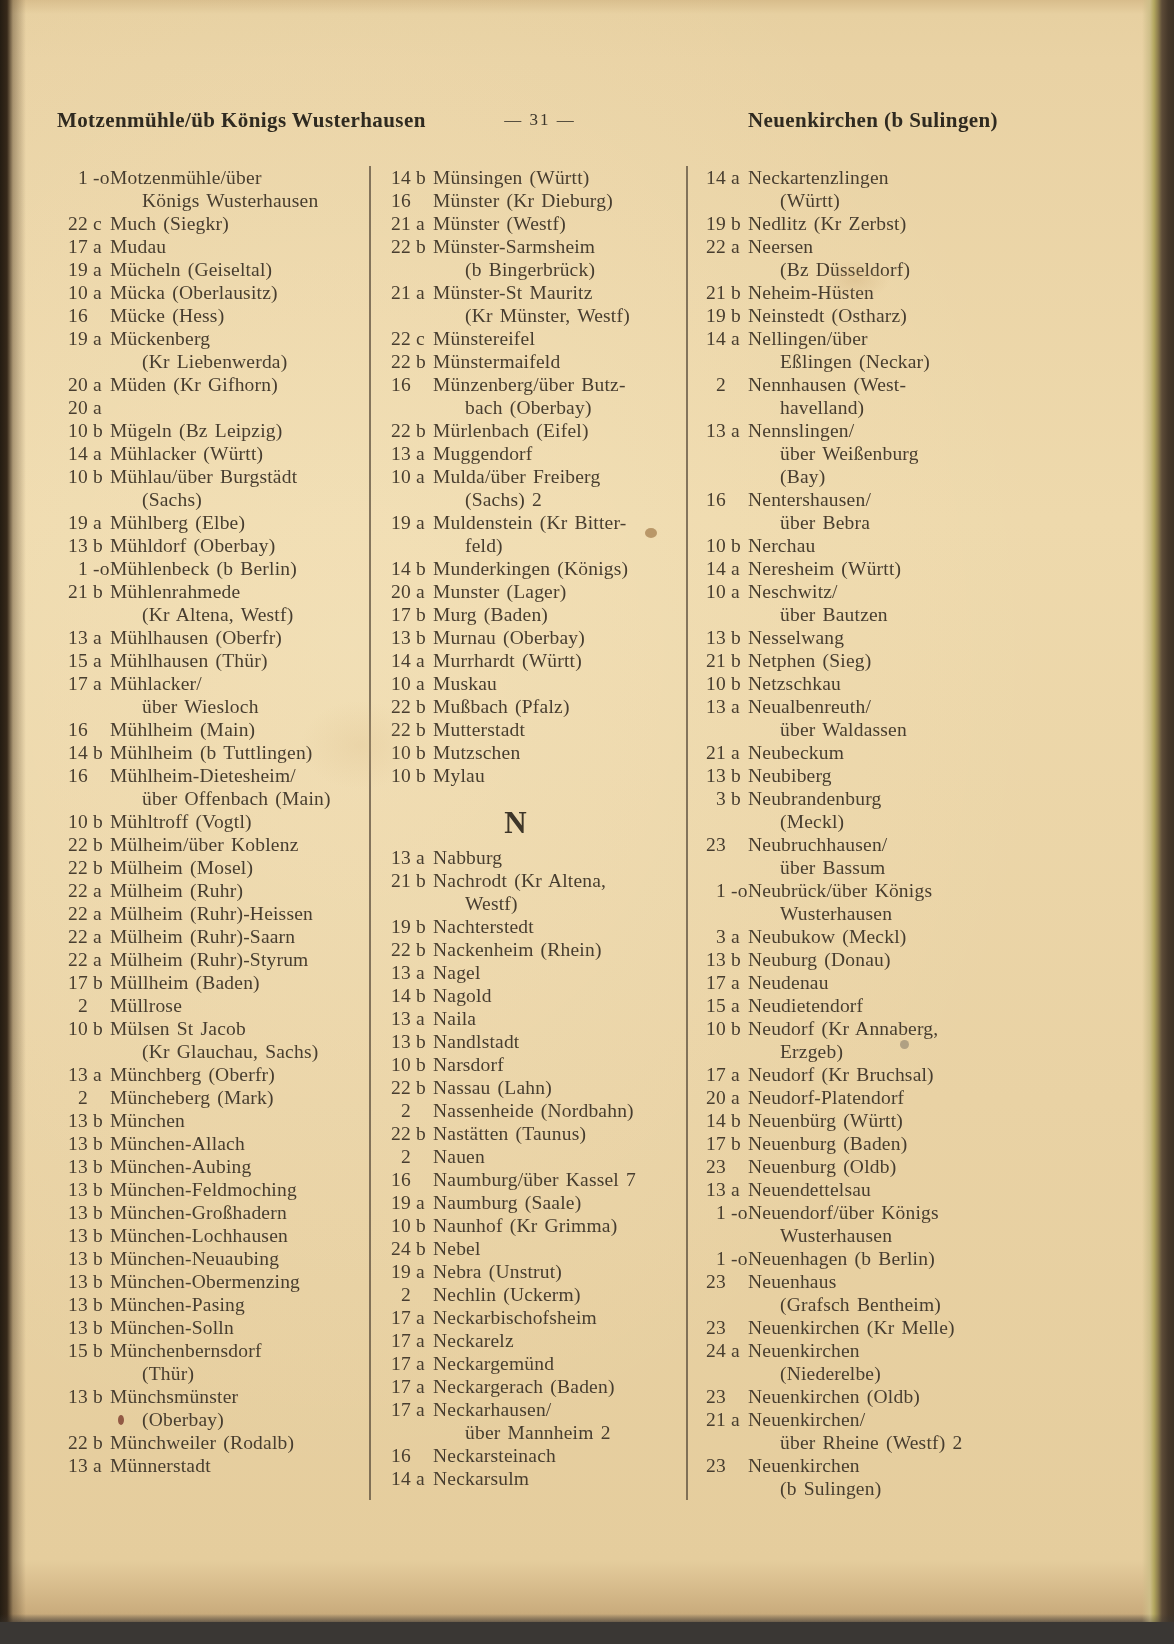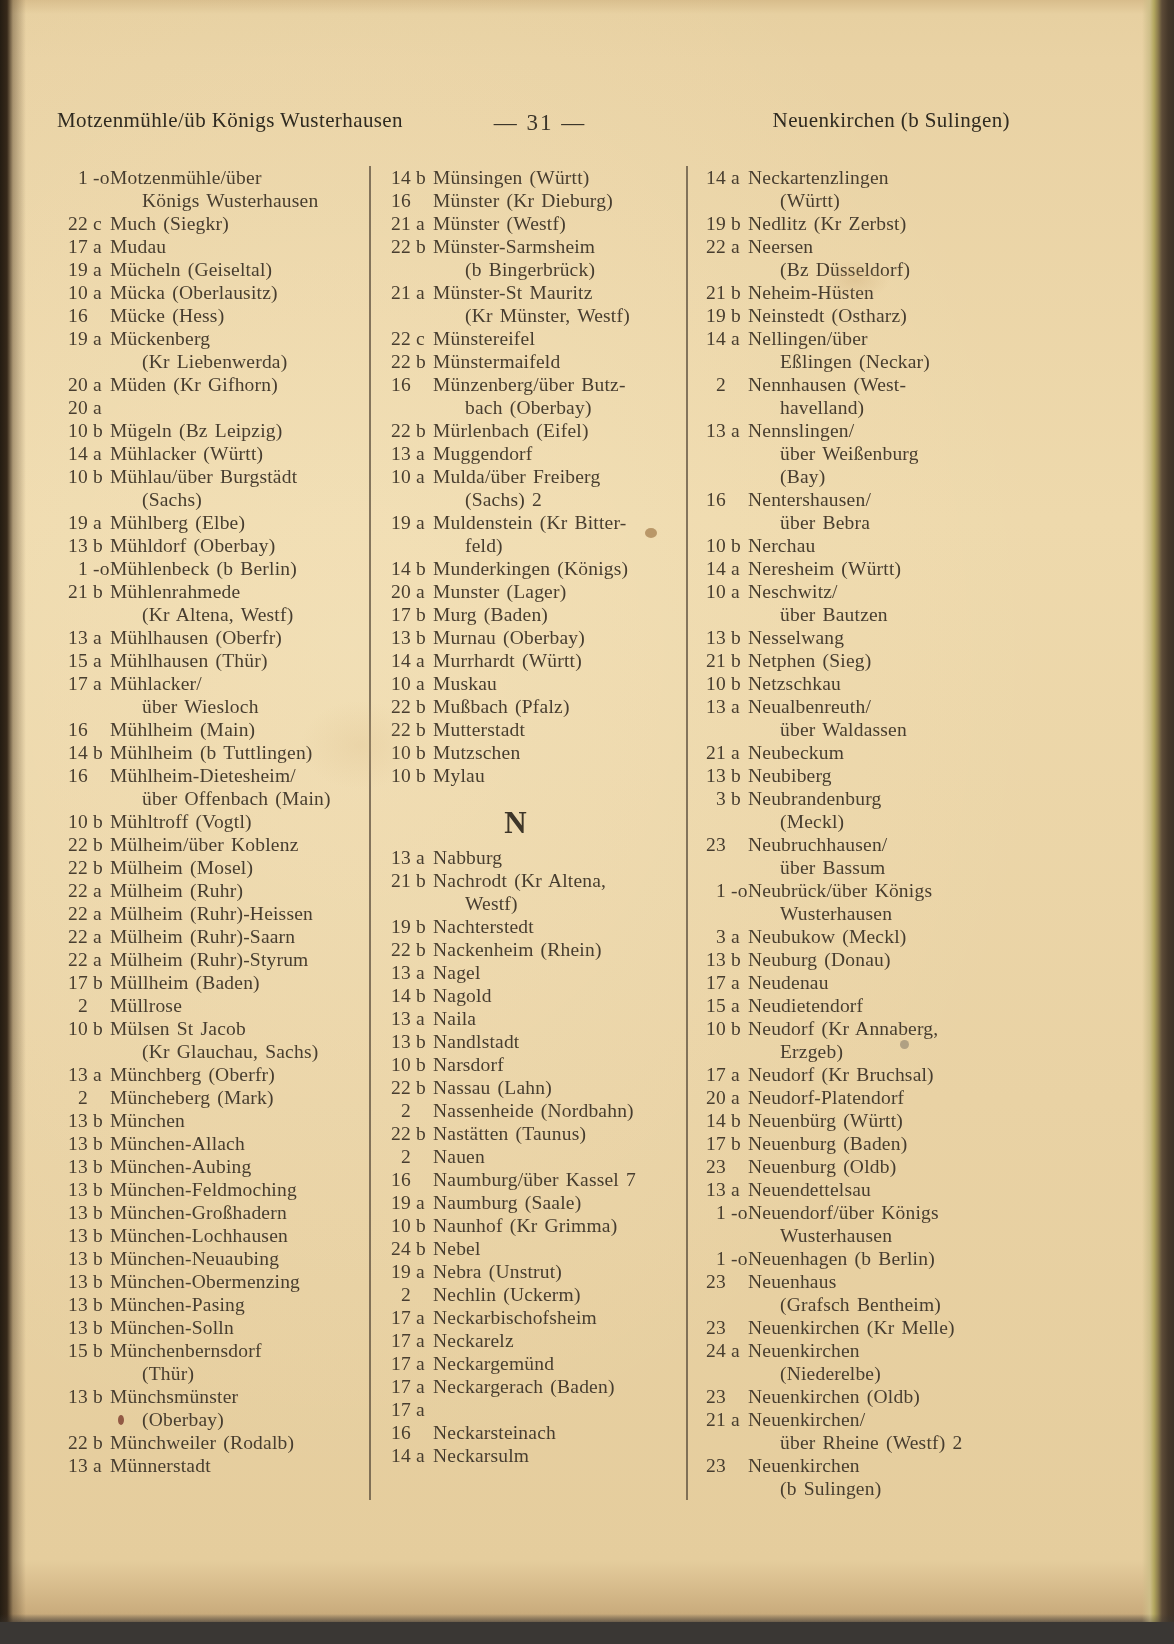--- a/index.html
+++ b/index.html
@@ -28,23 +28,23 @@
     background:linear-gradient(90deg,rgba(0,0,0,0) 0px,#cdbd88 8px,#b3a75f 12px,#8d7d4e 16px,#5d4c38 20px,#46382a 26px,#3c3226 32px);
   }
   .bottom-edge{
     position:absolute;left:0;bottom:0;width:1174px;height:30px;
     background:linear-gradient(180deg,rgba(58,55,52,0) 0px,rgba(58,55,52,0.55) 12px,#3a3734 22px);
   }
   .header{
     position:absolute;top:108px;left:0;width:1174px;height:30px;
     color:#2f2a20;font-size:21px;
   }
-  .header .hl{position:absolute;left:57px;top:0;font-weight:normal;letter-spacing:0.4px;}
-  .header .hp{position:absolute;left:460px;top:2px;width:160px;text-align:center;font-size:23px;letter-spacing:2px;color:#3c362b;}
-  .header .hr{position:absolute;right:164px;top:0;font-weight:normal;letter-spacing:0.4px;}
+  .header .hl{position:absolute;left:57px;top:0;font-weight:bold;letter-spacing:0.4px;}
+  .header .hp{position:absolute;left:460px;top:2px;width:160px;text-align:center;font-size:17px;letter-spacing:2px;color:#3c362b;}
+  .header .hr{position:absolute;right:176px;top:0;font-weight:bold;letter-spacing:0.4px;}
   .content{
     position:absolute;top:166px;left:50px;width:962px;
     display:flex;align-items:stretch;
     color:var(--ink);font-size:19.5px;line-height:23px;
     letter-spacing:0.2px;word-spacing:2px;
   }
   .col{box-sizing:border-box;}
   .col1{width:319px;padding-left:12px;}
   .col2{width:317px;border-left:2px solid var(--rule);padding-left:14px;}
   .col3{width:326px;border-left:2px solid var(--rule);padding-left:12px;}
@@ -928,20 +928,24 @@
           </span>
           <span class="nm">
             <span class="ln">Neckargerach (Baden)</span>
           </span>
         </div>
         <div class="entry">
           <span class="code">
             <span class="num">17</span>
             <span class="suf">a</span>
           </span>
+          <span class="nm">
+            <span class="ln">Neckarhausen/</span>
+            <span class="ln lc">über Mannheim 2</span>
+          </span>
         </div>
         <div class="entry">
           <span class="code">
             <span class="num">16</span>
             <span class="suf"></span>
           </span>
           <span class="nm">
             <span class="ln">Neckarsteinach</span>
           </span>
         </div>

